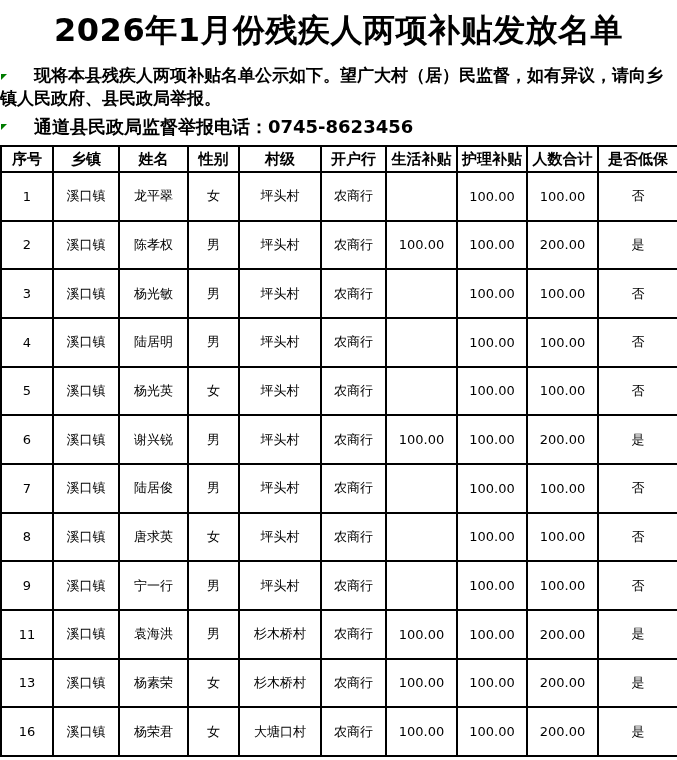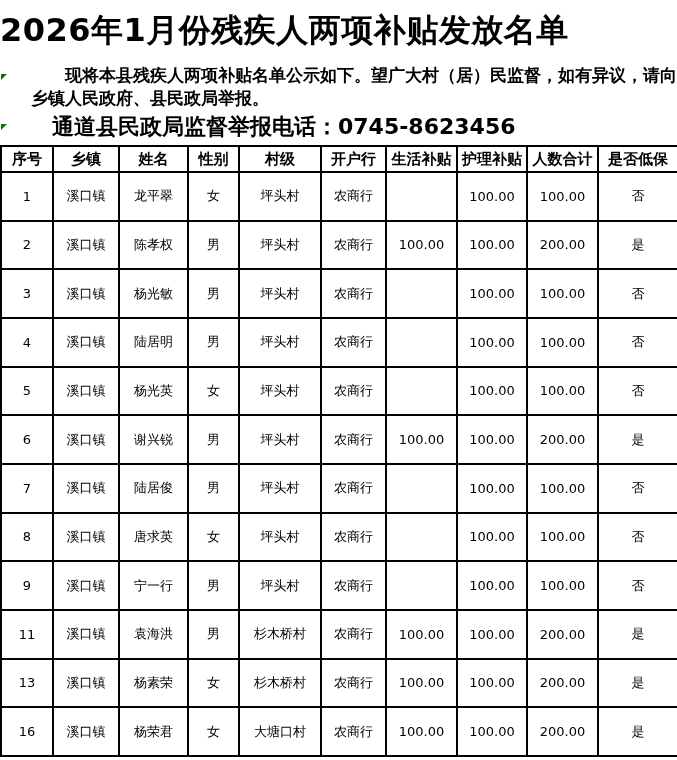--- a/index.html
+++ b/index.html
@@ -7,39 +7,38 @@
     width: 677px; height: 760px;
     background: #ffffff;
     color: #000000;
     font-family: "DejaVu Sans", sans-serif;
     overflow: hidden;
   }
   .page { position: relative; width: 677px; height: 760px; }
 
   .doc-title {
     margin-top: 8px;
-    text-align: left;
+    text-align: center;
     font-size: 32px;
     font-weight: bold;
     letter-spacing: 0.5px;
     line-height: 44px;
   }
 
   .notice-block { margin-top: 12px; }
   .notice-paragraph {
     font-size: 17px;
     font-weight: bold;
     line-height: 23px;
     text-indent: 2em;
-    margin-left: 31px;
   }
   .hotline-line {
     margin-top: 6px;
-    padding-left: 52px;
-    font-size: 22px;
+    padding-left: 34px;
+    font-size: 18px;
     font-weight: bold;
     line-height: 22px;
   }
 
   
   .cell-flag {
     position: absolute;
     left: 1px;
     width: 0; height: 0;
     border-top: 6px solid #007b00;

